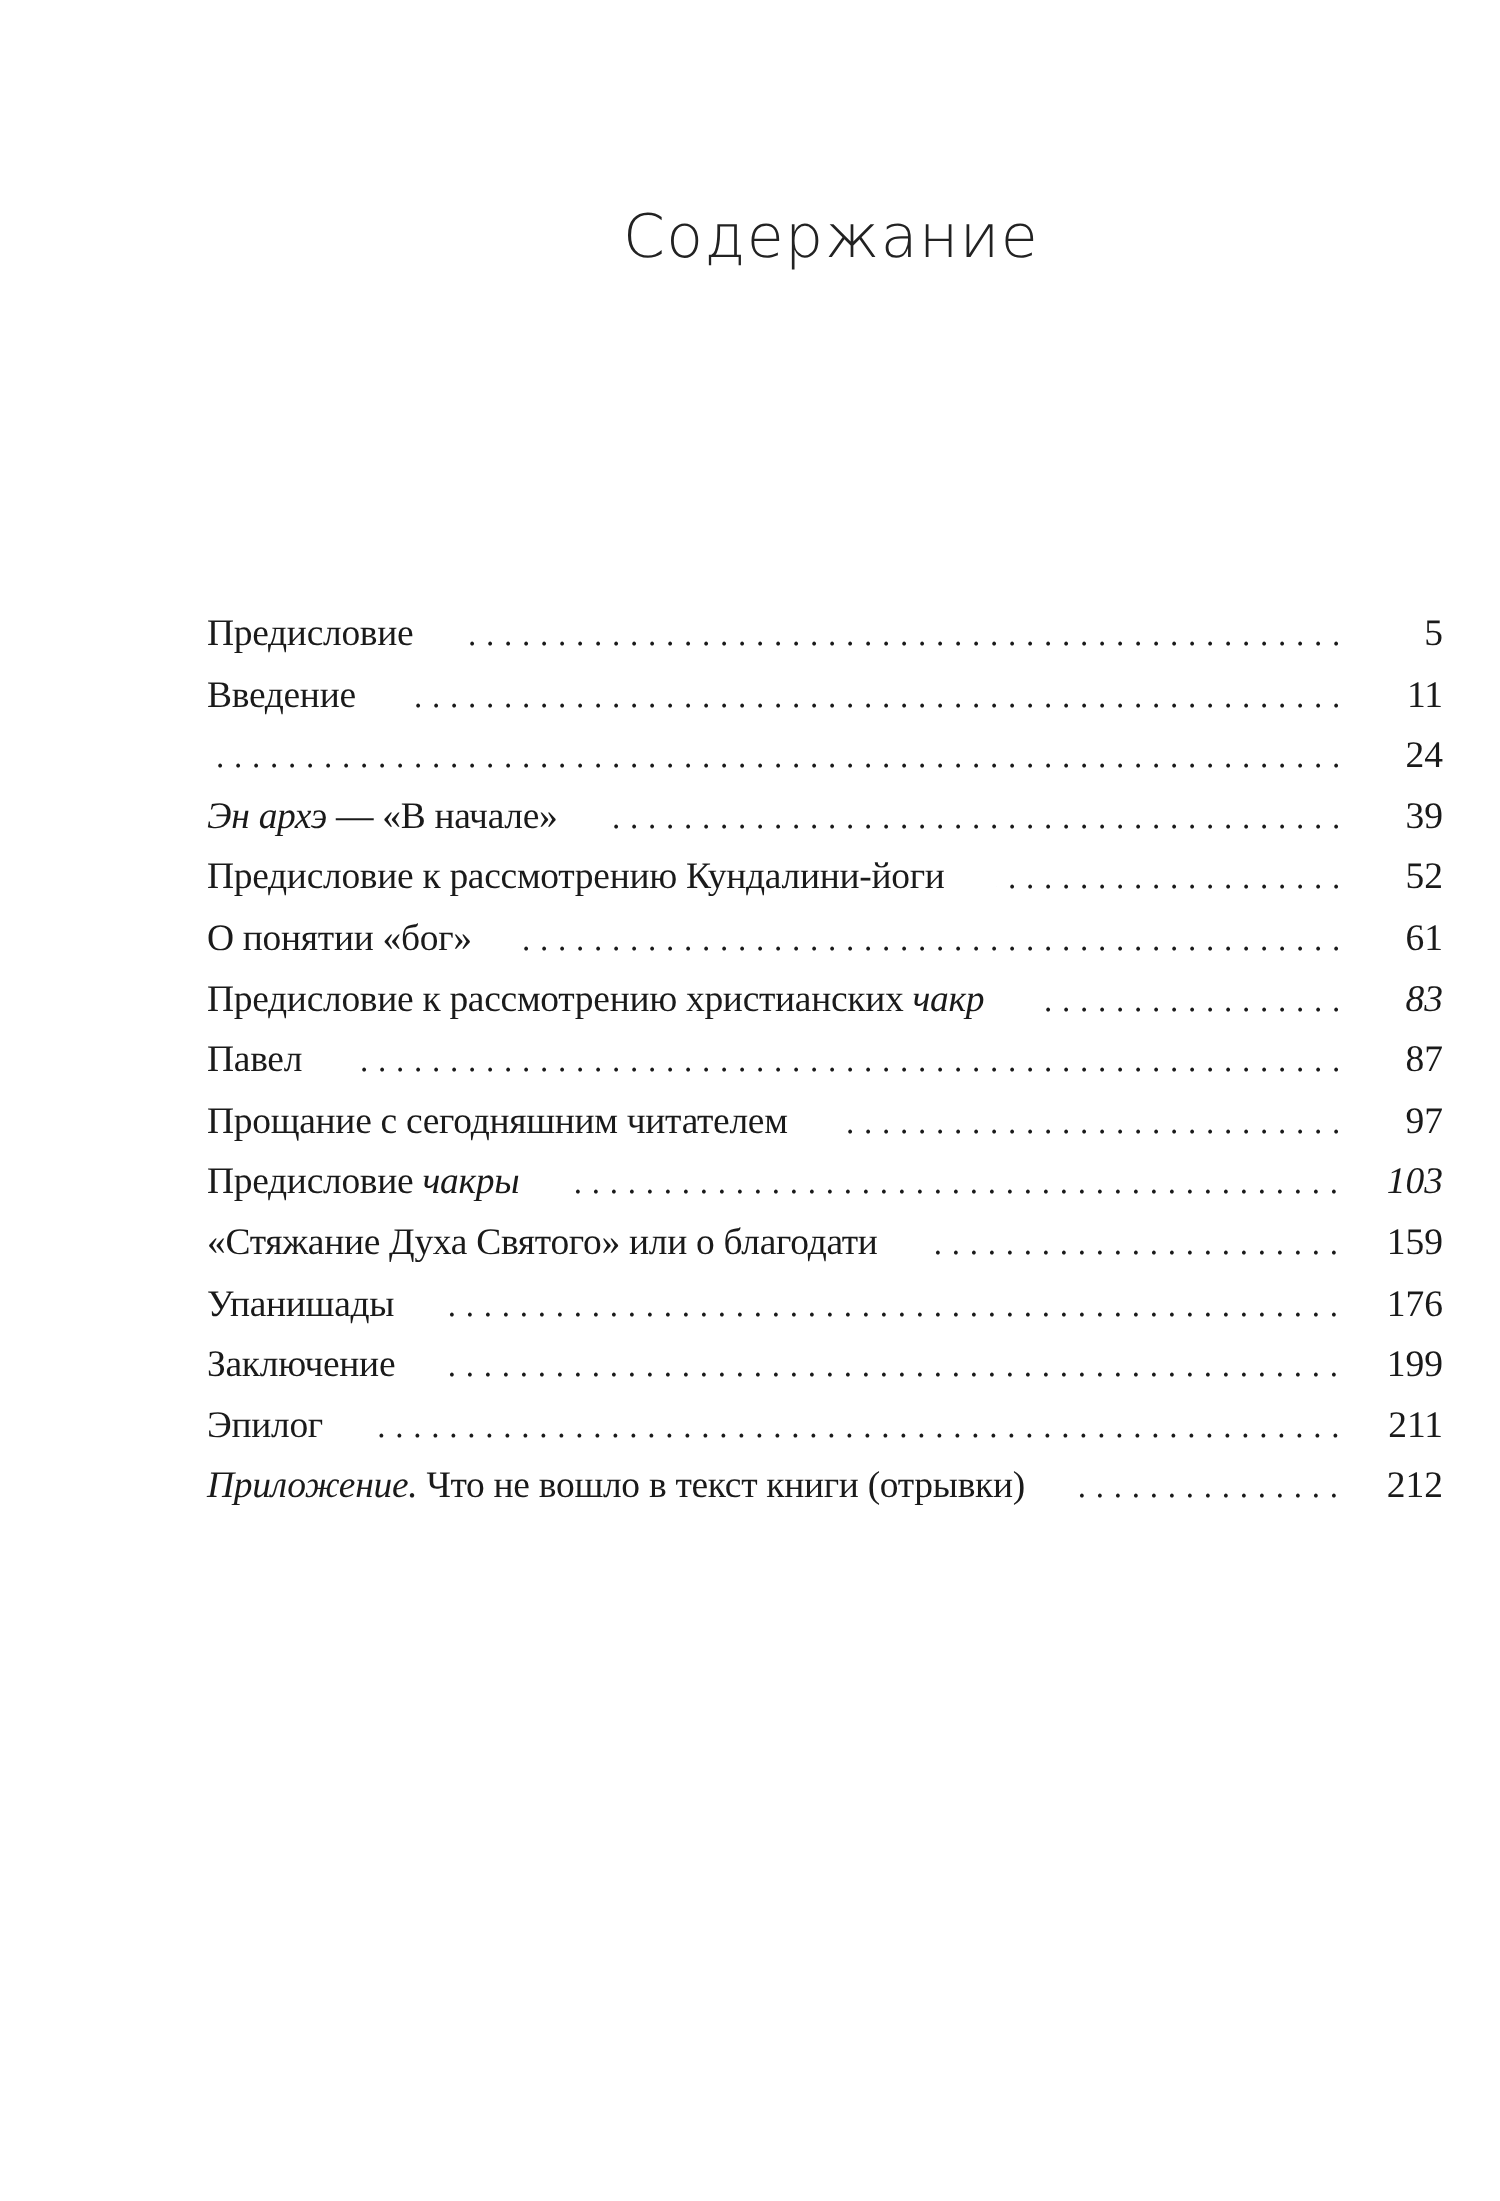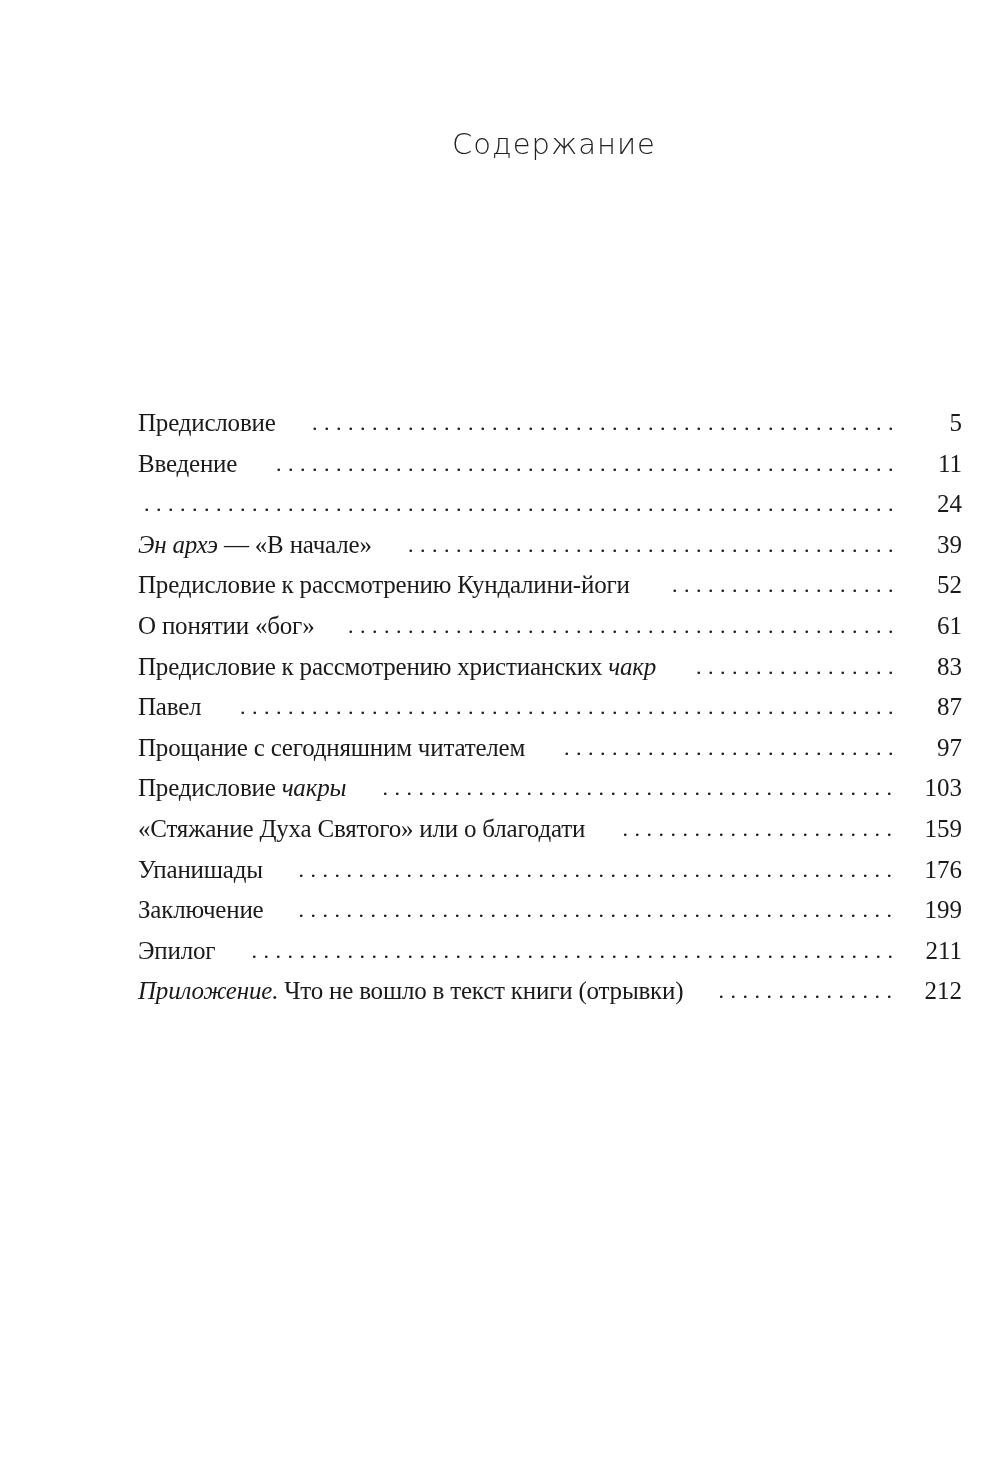--- a/index.html
+++ b/index.html
@@ -17,21 +17,21 @@
     .page-title {
       position: absolute;
       top: 108px;
       left: 0;
       width: 1000px;
       text-align: center;
       padding-left: 108px;
       box-sizing: border-box;
       font-family: "DejaVu Sans", sans-serif;
       font-weight: 200;
-      font-size: 29px;
+      font-size: 40px;
       letter-spacing: 1px;
       color: #222;
       -webkit-text-stroke: 0;
     }
     .toc {
       position: absolute;
       top: 403px;
       left: 138px;
       width: 824px;
       font-family: "Liberation Serif", serif;
@@ -66,21 +66,21 @@
       white-space: nowrap;
       letter-spacing: 0.5px;
       font-size: 22px;
     }
     .toc-page {
       flex: 0 0 auto;
       min-width: 36px;
       text-align: right;
       padding-left: 8px;
     }
-    .toc-page.it { }
+    .toc-page.it { font-style: italic; }
   </style>
 </head>
 <body>
 
 <h1 class="page-title">Содержание</h1>
 
 <div class="toc" id="toc">
     <div class="toc-row">
       <span class="toc-title"><span>Предисловие</span></span>
       <span class="toc-leader"></span>

